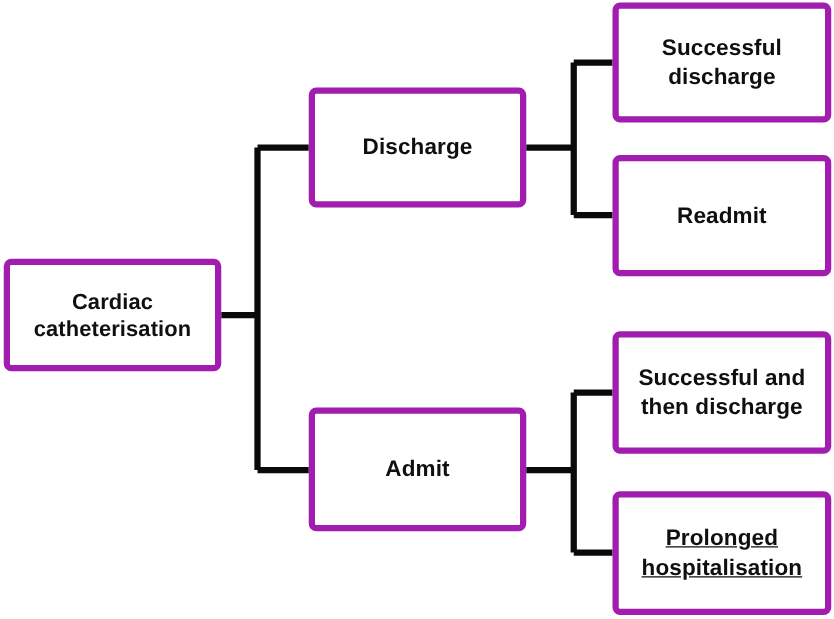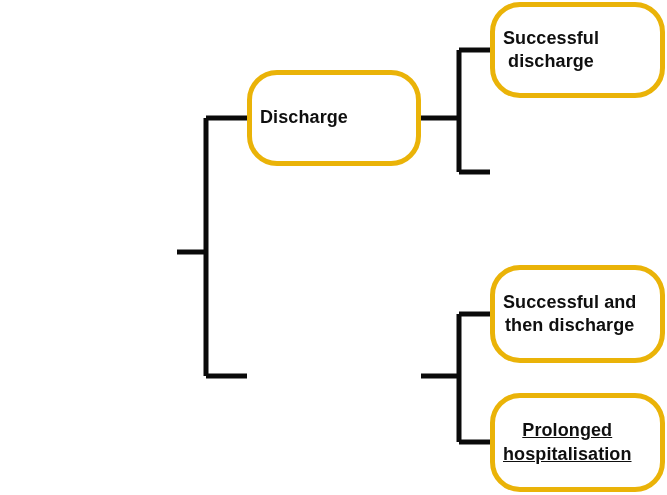--- a/index.html
+++ b/index.html
@@ -18,25 +18,26 @@
   #flow-svg {
     position: absolute;
     top: 0;
     left: 0;
     width: 667px;
     height: 495px;
   }
   .node-box {
     position: absolute;
     box-sizing: border-box;
-    border: 5px solid #eab308;
-    border-radius: 30px;
+    border: 5px solid #a21caf;
+    border-radius: 6px;
     background: #ffffff;
     display: flex;
     align-items: center;
+    justify-content: center;
     text-align: center;
     color: #0f0f0f;
     font-weight: bold;
     line-height: 1.28;
     letter-spacing: 0.1px;
     padding: 2px 8px;
     z-index: 2;
   }
   .node-label {
     display: block;
@@ -73,31 +74,41 @@
       <path d="M459,172 L490,172"></path>
 
       <path d="M421,376 L459,376"></path>
 
       <path d="M459,314 L459,442"></path>
       <path d="M459,314 L490,314"></path>
       <path d="M459,442 L490,442"></path>
     </g>
   </svg>
 
+  <div class="node-box" id="node-root">
+    <span class="node-label">Cardiac
+catheterisation</span>
+  </div>
 
   <div class="node-box" id="node-discharge">
     <span class="node-label">Discharge</span>
   </div>
 
+  <div class="node-box" id="node-admit">
+    <span class="node-label">Admit</span>
+  </div>
 
   <div class="node-box" id="node-successful-discharge">
     <span class="node-label">Successful
 discharge</span>
   </div>
 
+  <div class="node-box" id="node-readmit">
+    <span class="node-label">Readmit</span>
+  </div>
 
   <div class="node-box" id="node-observation">
     <span class="node-label">Successful and
 then discharge</span>
   </div>
 
   <div class="node-box" id="node-prolonged">
     <span class="node-label">Prolonged
 hospitalisation</span>
   </div>

